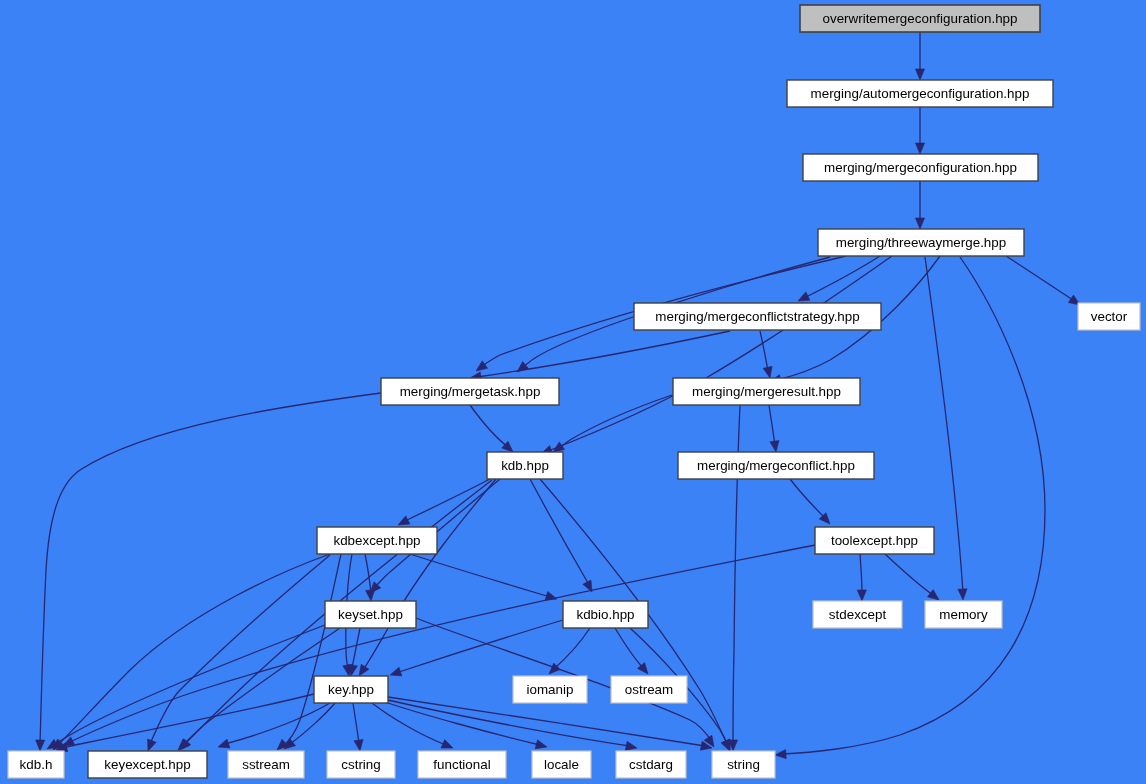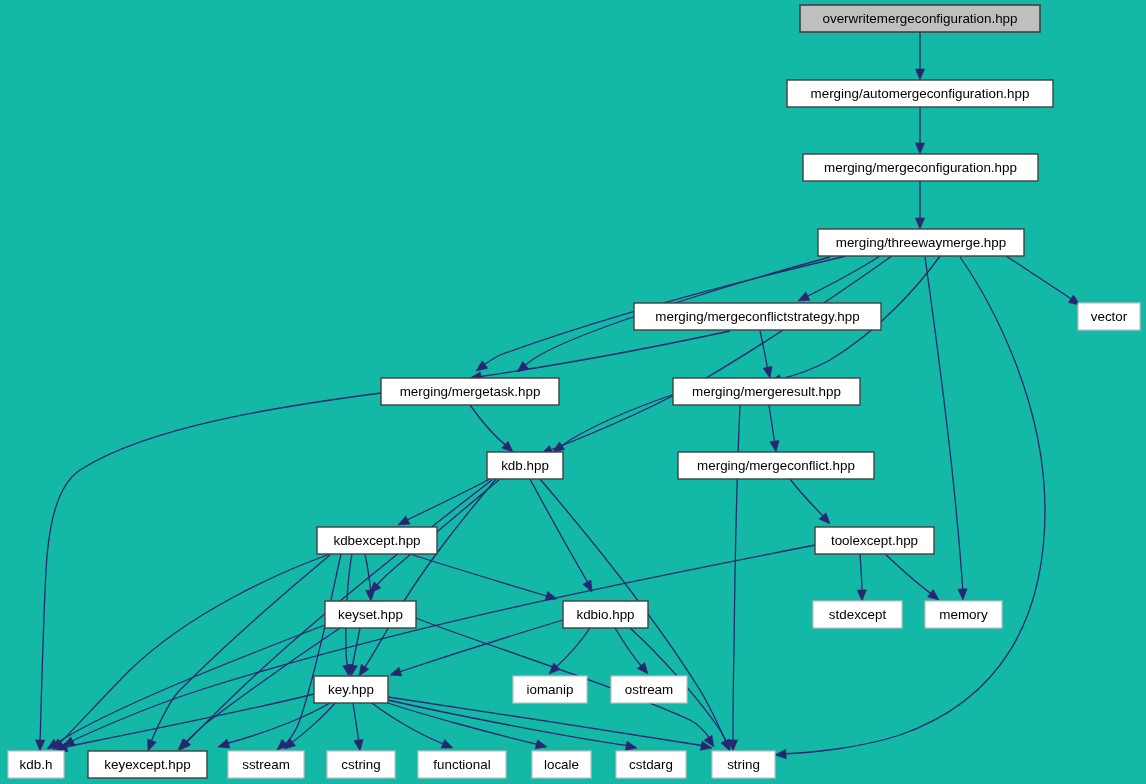--- a/index.html
+++ b/index.html
@@ -4,21 +4,21 @@
 <style>
   html, body {
     margin: 0;
     padding: 0;
     background: #ffffff;
   }
   #graph-root {
     position: relative;
     width: 1146px;
     height: 784px;
-    background: #14b8a6;
+    background: #3b82f6;
     font-family: "Liberation Sans", sans-serif;
   }
   svg#graph-svg {
     position: absolute;
     top: 0;
     left: 0;
     width: 1146px;
     height: 784px;
     display: block;
   }

